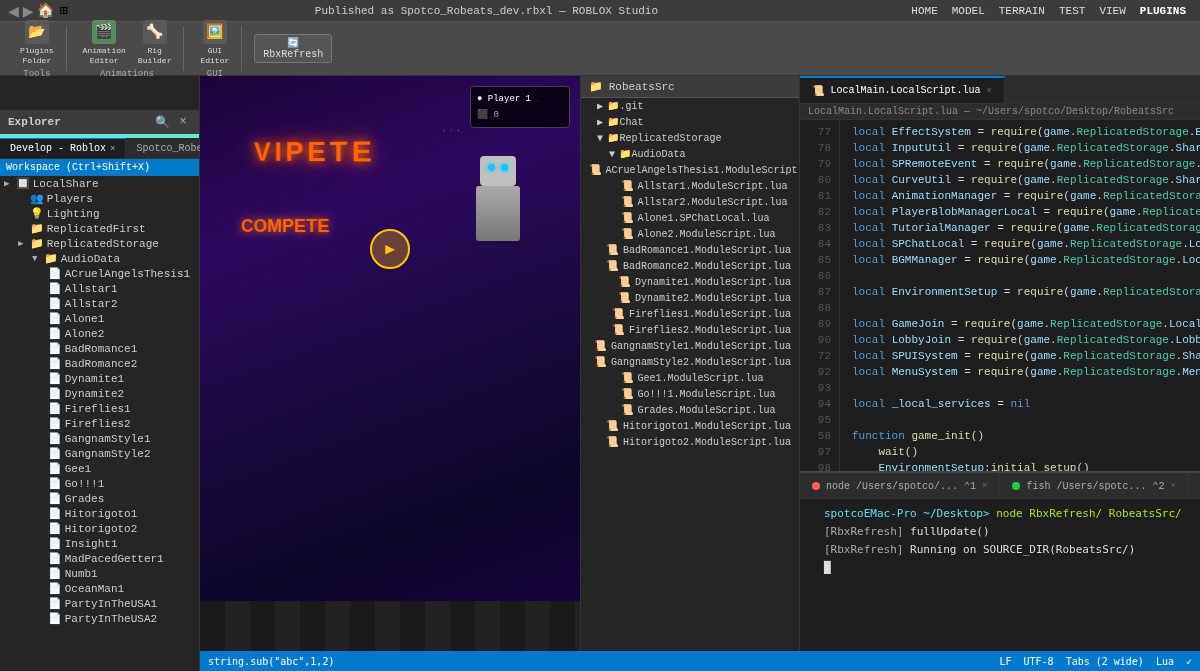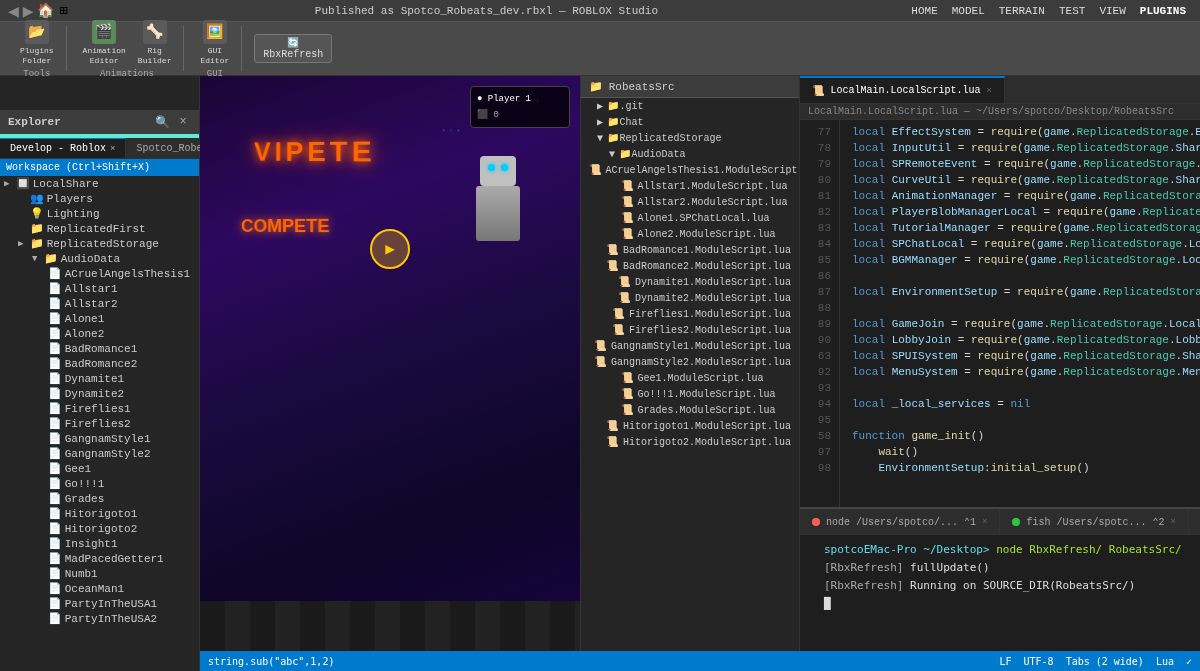--- a/index.html
+++ b/index.html
@@ -830,21 +830,21 @@
             <div>81</div>
           <div>82</div>
             <div>83</div>
             <div>84</div>
             <div>85</div>
             <div>86</div>
           <div>87</div>
             <div>88</div>
             <div>89</div>
             <div>90</div>
-            <div>63</div>
+            <div>72</div>
           <div>92</div>
             <div>93</div>
             <div>94</div>
             <div>95</div>
             <div>58</div>
           <div>97</div>
             <div>98</div>
 
         </div>
         <div class="code-content"><span class="kw">local</span> <span class="var">EffectSystem</span> <span class="op">=</span> <span class="fn">require</span><span class="op">(</span><span class="var">game</span><span class="op">.</span><span class="cls">ReplicatedStorage</span><span class="op">.</span><span class="var">Effects</span>
@@ -868,21 +868,21 @@
 
 <span class="kw">function</span> <span class="fn">game_init</span><span class="op">()</span>
     <span class="fn">wait</span><span class="op">()</span>
     <span class="var">EnvironmentSetup</span><span class="op">:</span><span class="fn">initial_setup</span><span class="op">()</span>
 
      
           
           </div>
       </div>
 
-      <div style="height:164px; background:#1e1e1e; border-top:2px solid #444; display:flex; flex-direction:column;">
+      <div style="height:200px; background:#1e1e1e; border-top:2px solid #444; display:flex; flex-direction:column;">
         <div class="terminal-tab-bar">
           <div class="terminal-tab">
             <span class="terminal-dot" style="background:#ff5f57;"></span>
             <span>node  /Users/spotco/... ⌃1</span>
             <span class="t-close">×</span>
           </div>
           <div class="terminal-tab">
             <span class="terminal-dot" style="background:#28c840;"></span>
             <span>fish  /Users/spotc... ⌃2</span>
             <span class="t-close">×</span>

